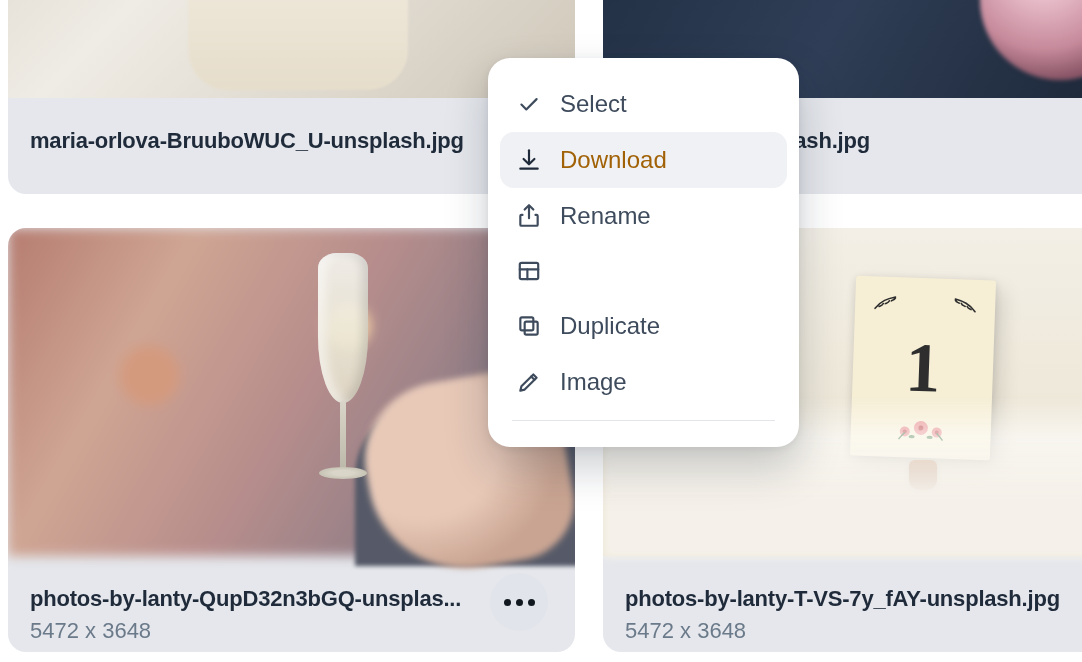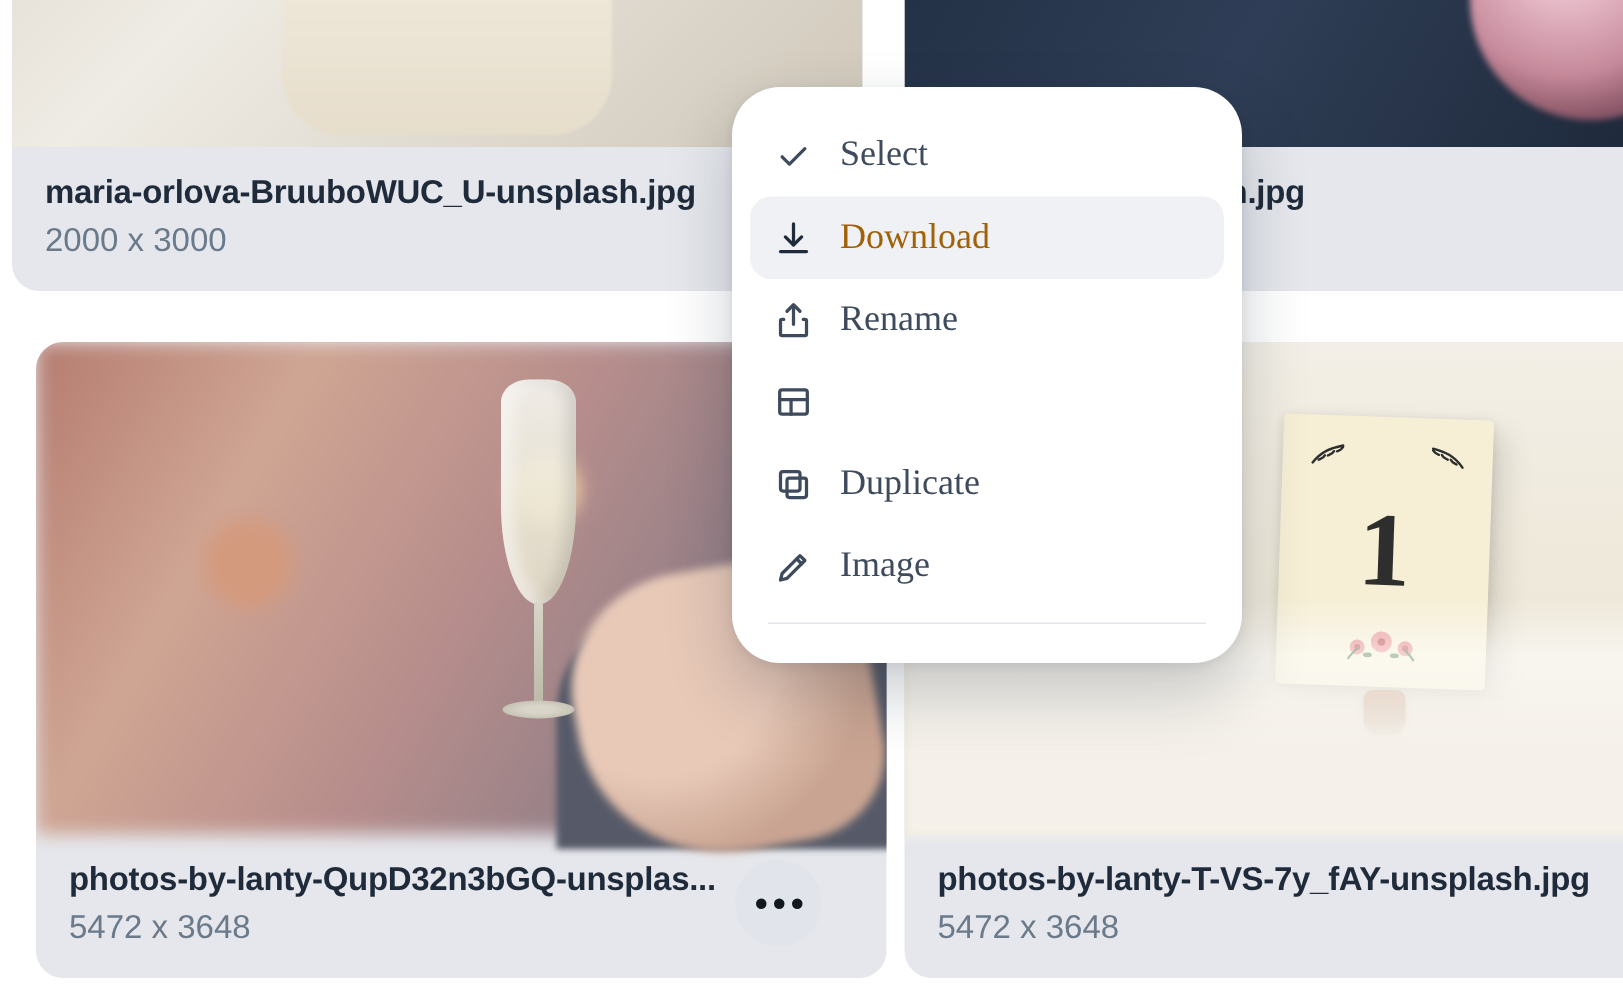--- a/index.html
+++ b/index.html
@@ -25,21 +25,21 @@
   .card {
     position: absolute;
     background: #e5e7ec;
     border-radius: 18px;
     overflow: hidden;
   }
   .card .thumb {
     width: 100%;
   }
   .card .meta {
-    padding: 17px 22px 22px 22px;
+    padding: 30px 22px 22px 22px;
   }
   .card .filename {
     font-weight: 700;
     font-size: 22px;
     letter-spacing: -0.2px;
     color: #1f2b3a;
     white-space: nowrap;
     overflow: hidden;
     text-overflow: ellipsis;
   }
@@ -63,21 +63,21 @@
   .card.tr { left: 603px; top: -230px; width: 567px; height: 424px; }
   .card.tr .thumb { height: 328px; background: linear-gradient(120deg,#1e2b3f 0%, #2f3e56 50%, #1a2434 100%); position:relative;}
   .card.tr .thumb::after{
     content:""; position:absolute; right:30px; top:150px; width:160px; height:160px;
     background: radial-gradient(circle at 40% 30%, #e9becb 20%, #c68a9b 55%, #8a5667 75%);
     border-radius: 50%;
     filter: blur(2px);
   }
 
   
-  .card.bl { left: 8px; top: 228px; width: 567px; height: 424px; margin-left: 16px; }
+  .card.bl { left: 8px; top: 228px; width: 567px; height: 424px; }
   .card.bl .thumb { height: 328px; position: relative; }
   .card.bl .thumb .bg {
     position:absolute; inset:0;
     background: radial-gradient(circle at 25% 45%, #d49a7e 6%, transparent 7%),
                 radial-gradient(circle at 60% 30%, #f1d0a6 5%, transparent 6%),
                 linear-gradient(120deg,#b57c70 0%, #cfa593 25%, #b88e8c 50%, #6b6f82 100%);
     filter: blur(6px);
   }
   .card.bl .thumb .glass{
     position:absolute; left:300px; top:25px; width:70px; height:260px;
@@ -150,26 +150,25 @@
   .more-btn{
     position:absolute; left:490px; top:573px; width:58px; height:58px;
     background:#e1e4ea; border-radius:50%;
     display:flex; align-items:center; justify-content:center; gap:5px;
     z-index:3;
   }
   .more-btn span{ width:7px; height:7px; border-radius:50%; background:#111820; }
 
   
   .menu{
-    position:absolute; left:488px; top:58px; width:340px;
-    background:#fff; border-radius:32px;
+    position:absolute; left:488px; top:58px; width:311px;
+    background:#fff; border-radius:22px;
     box-shadow: 0 20px 44px rgba(20,30,45,0.22), 0 2px 8px rgba(20,30,45,0.08);
     padding:18px 12px 16px 12px;
     z-index:10;
-    font-family:Liberation Serif, serif;
   }
   .menu .item{
     display:flex; align-items:center; gap:18px;
     padding:14px 16px; border-radius:14px;
     font-size:24px; color:#3e4b5c; font-weight:500;
     cursor:pointer;
   }
   .menu .item.hover{ background:#f0f1f4; color:#a16207; }
   .menu .item svg{ width:26px; height:26px; flex:0 0 26px; }
   .menu hr{
@@ -180,21 +179,20 @@
 </style>
 </head>
 <body>
 
 <div class="canvas">
 
   <div class="card tl">
     <div class="thumb"></div>
     <div class="meta">
       <div class="filename">maria-orlova-BruuboWUC_U-unsplash.jpg</div>
-      <div class="dims">2000 x 3000</div>
     </div>
   </div>
 
   <div class="card tr">
     <div class="thumb"></div>
     <div class="meta">
       <div class="filename">fLnX9Tdlc-unsplash.jpg</div>
     </div>
   </div>
 

